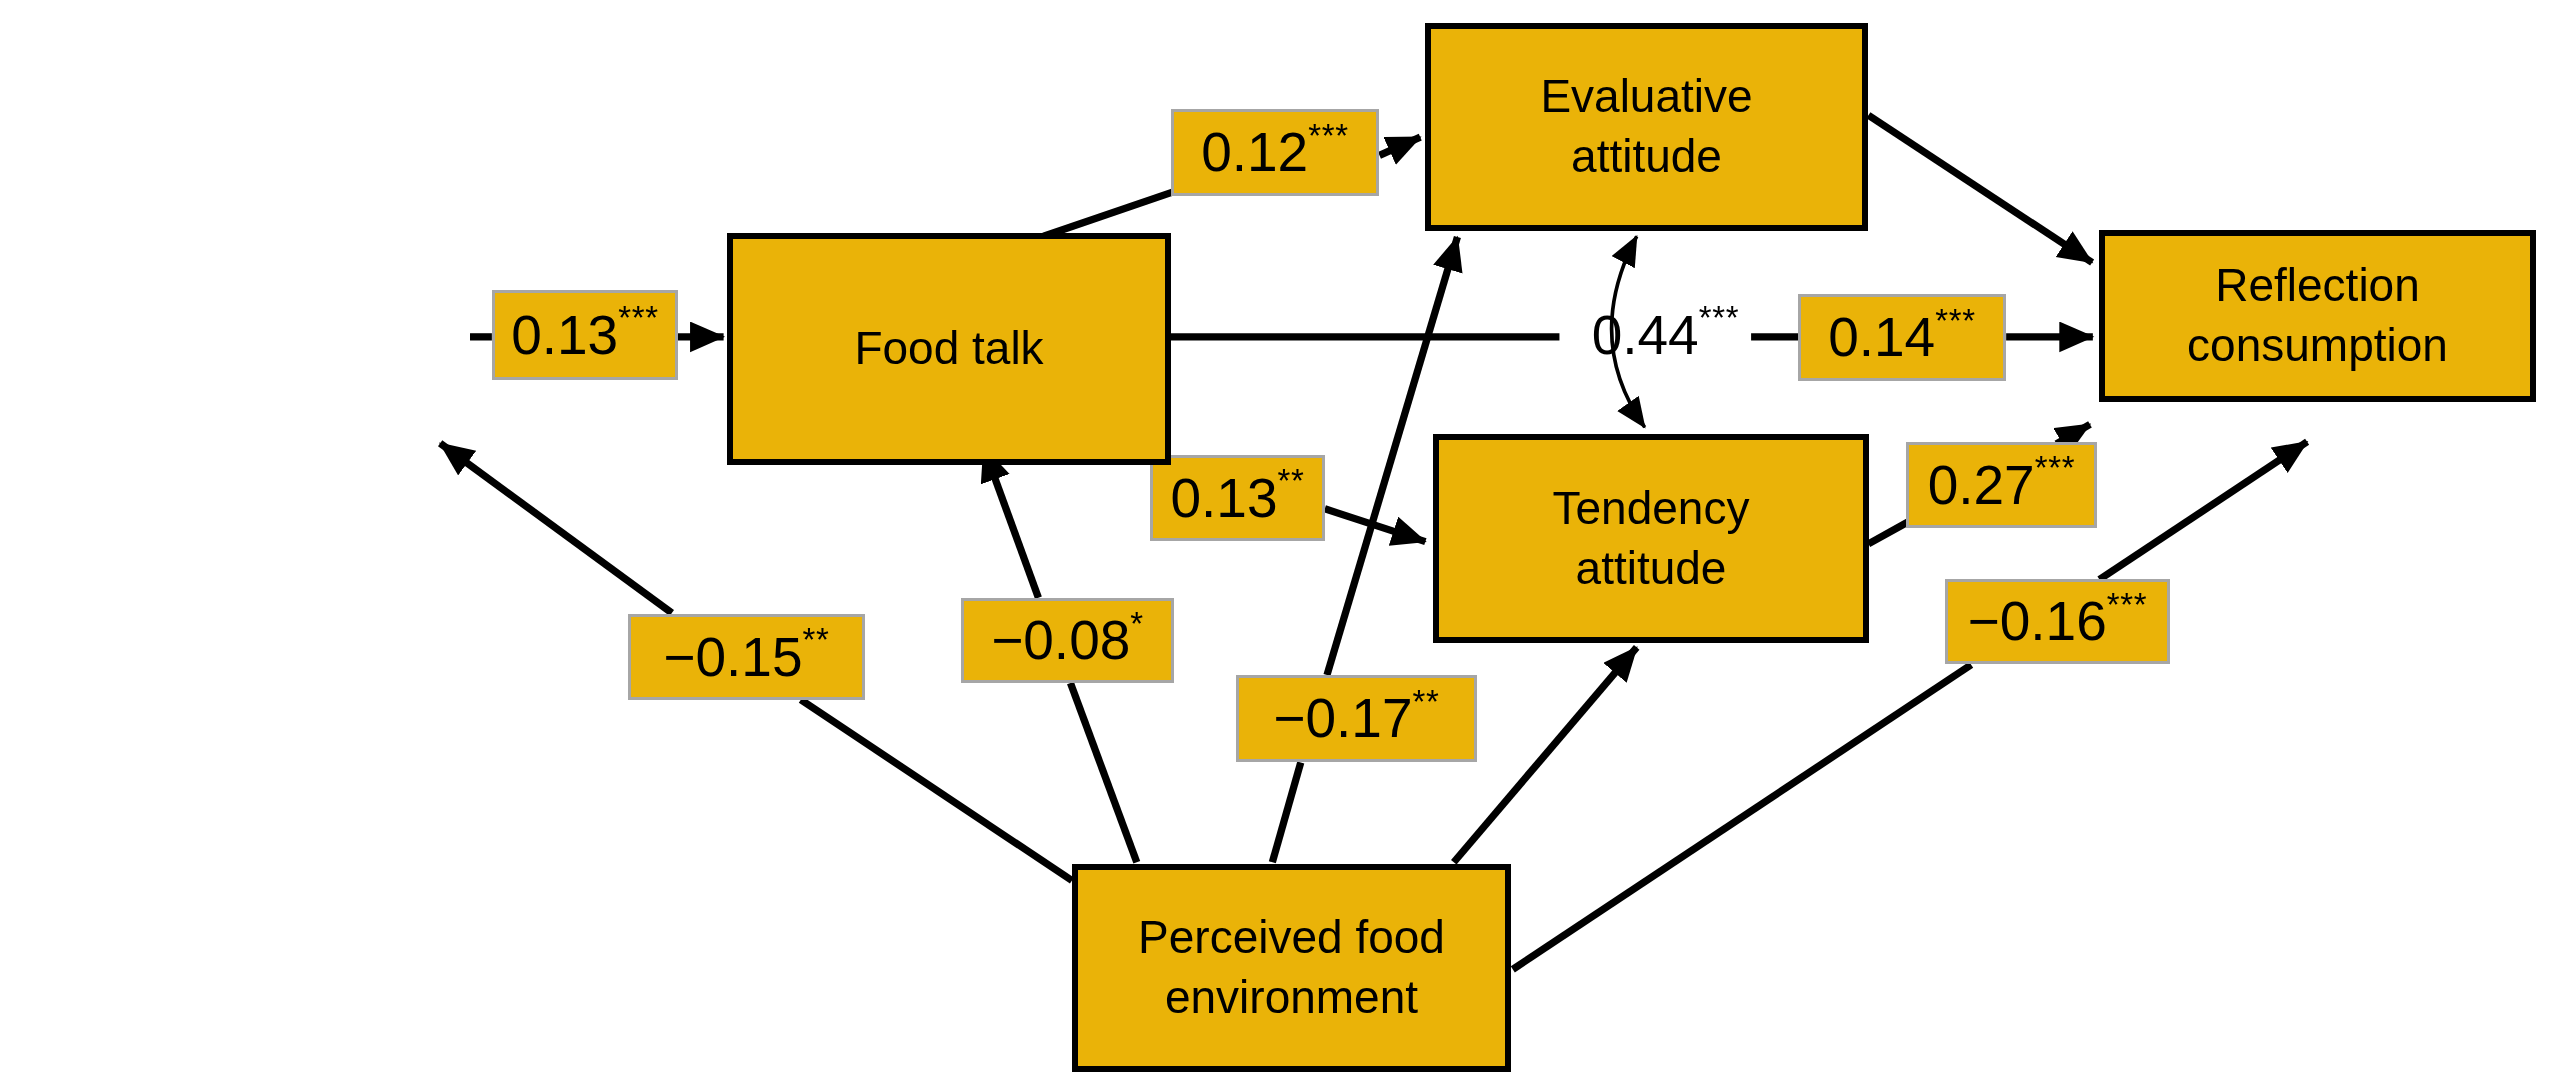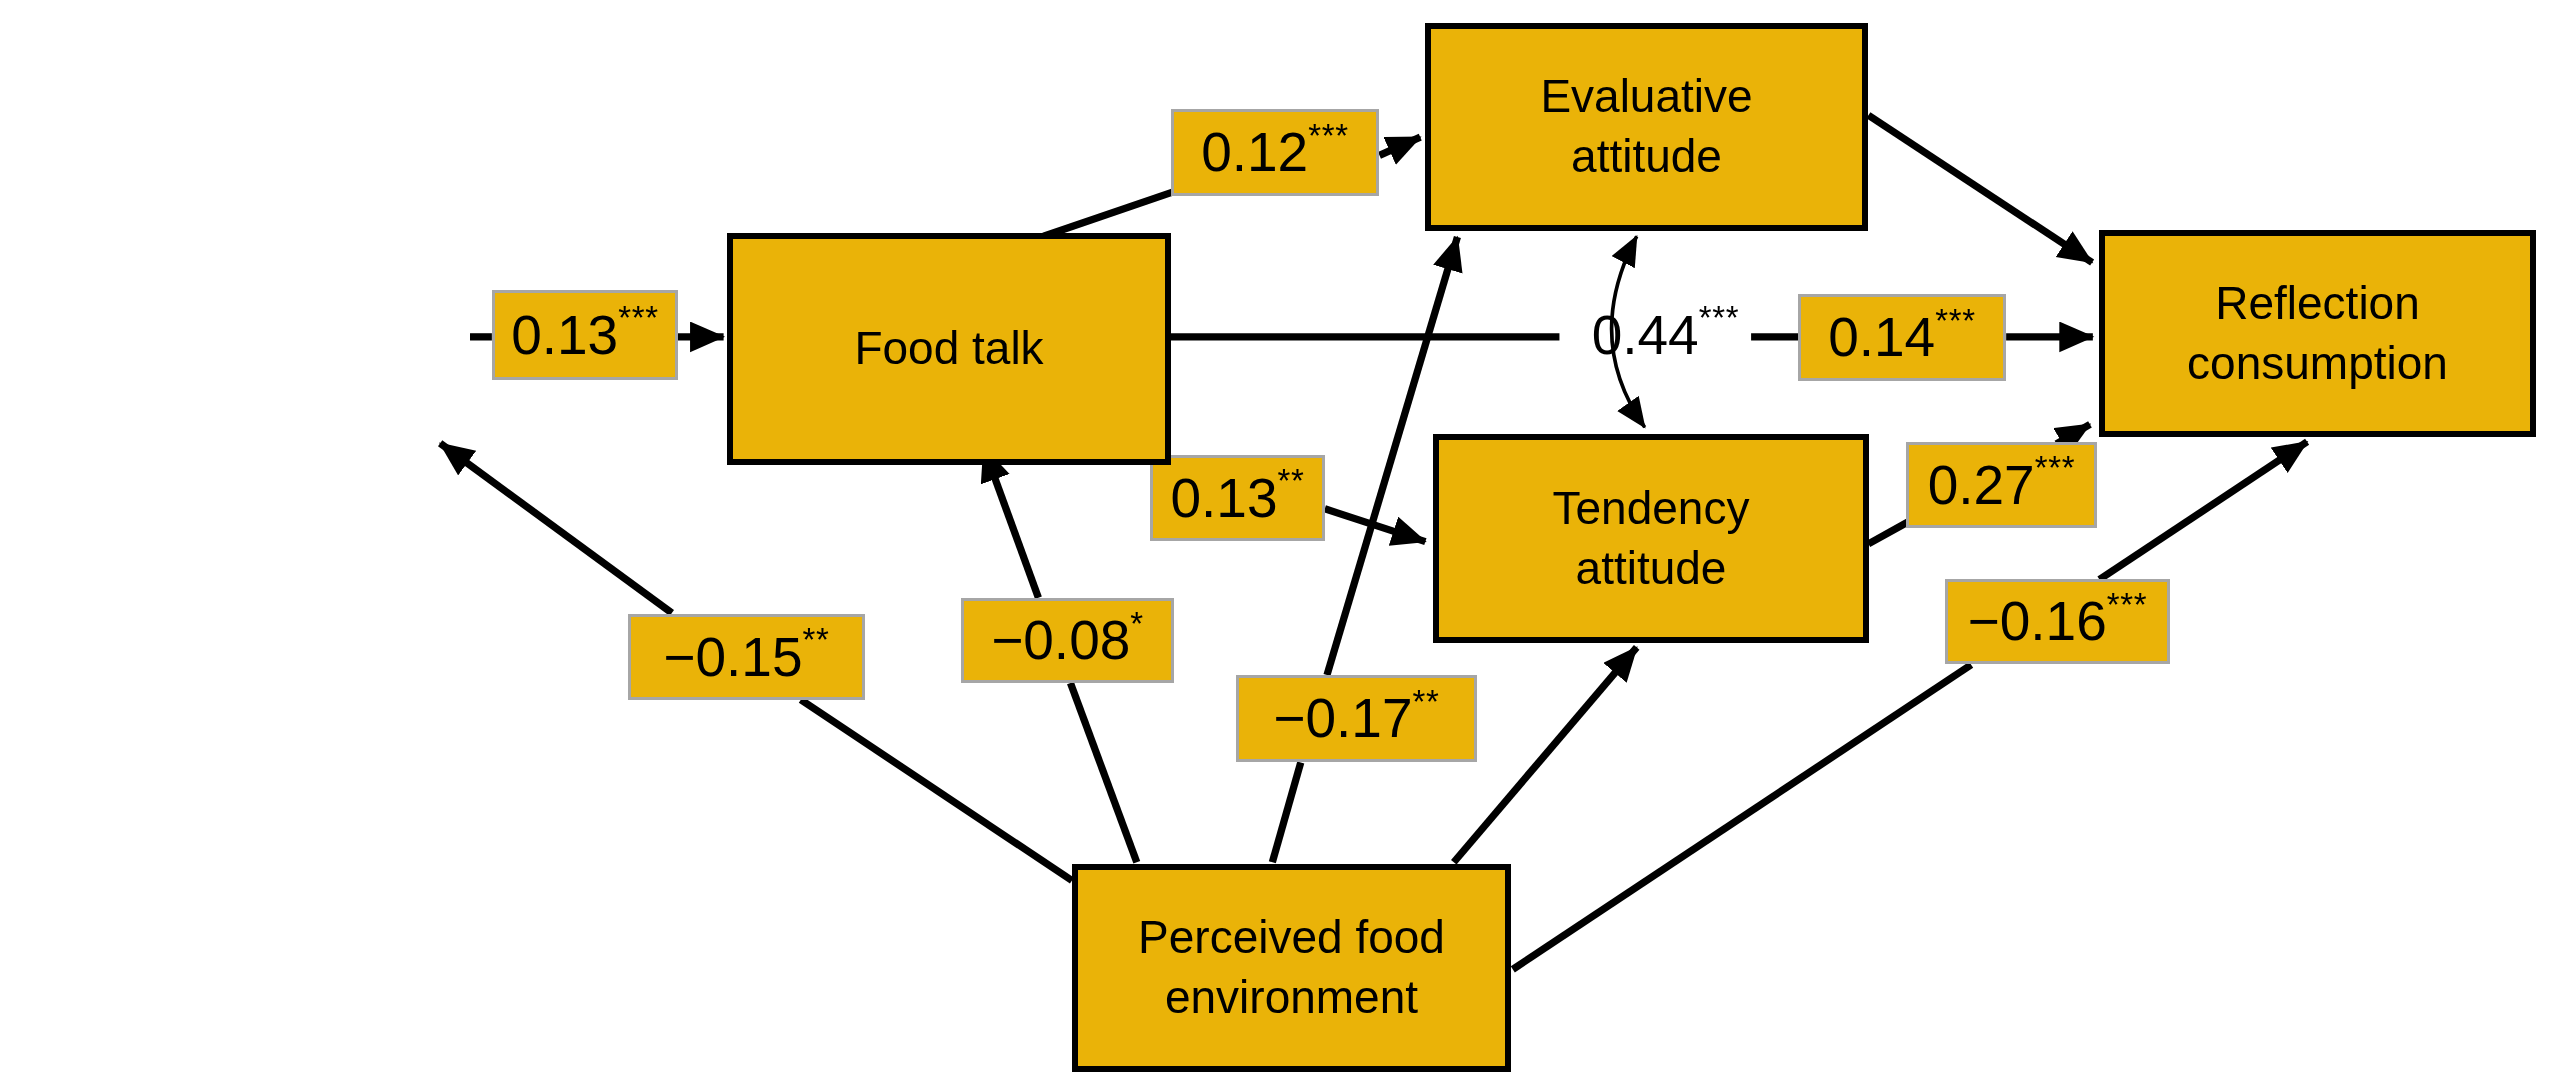--- a/index.html
+++ b/index.html
@@ -32,21 +32,21 @@
   .plabel .stars{
     font-size:60%;
     position:relative;top:-0.52em;
     letter-spacing:0.7px;
   }
   
   #n-food-news       {left:31px;   top:232px;  width:439px; height:208px;}
   #n-food-talk       {left:727px;  top:233px;  width:444px; height:232px;}
   #n-evaluative      {left:1425px; top:23px;   width:443px; height:208px;}
   #n-tendency        {left:1433px; top:434px;  width:436px; height:209px;}
-  #n-reflection      {left:2099px; top:230px;  width:437px; height:207px;}
+  #n-reflection      {left:2099px; top:230px;  width:437px; height:172px;}
   #n-perceived       {left:1072px; top:864px; width:439px; height:208px;}
   
   #l-fnu-ft  {left:492px;  top:290px; width:186px; height:90px;}
   #l-ft-ea   {left:1171px; top:109px; width:208px; height:87px;}
   #l-ft-rc   {left:1798px; top:294px; width:208px; height:87px;}
   #l-ft-ta   {left:1150px; top:455px; width:175px; height:86px;}
   #l-ea-ta   {left:1567px; top:290px; width:197px; height:90px;}
   #l-ta-rc   {left:1906px; top:442px; width:191px; height:86px;}
   #l-pfe-fnu {left:628px;  top:614px; width:237px; height:86px;}
   #l-pfe-ft  {left:961px; top:598px; width:213px; height:85px;}

